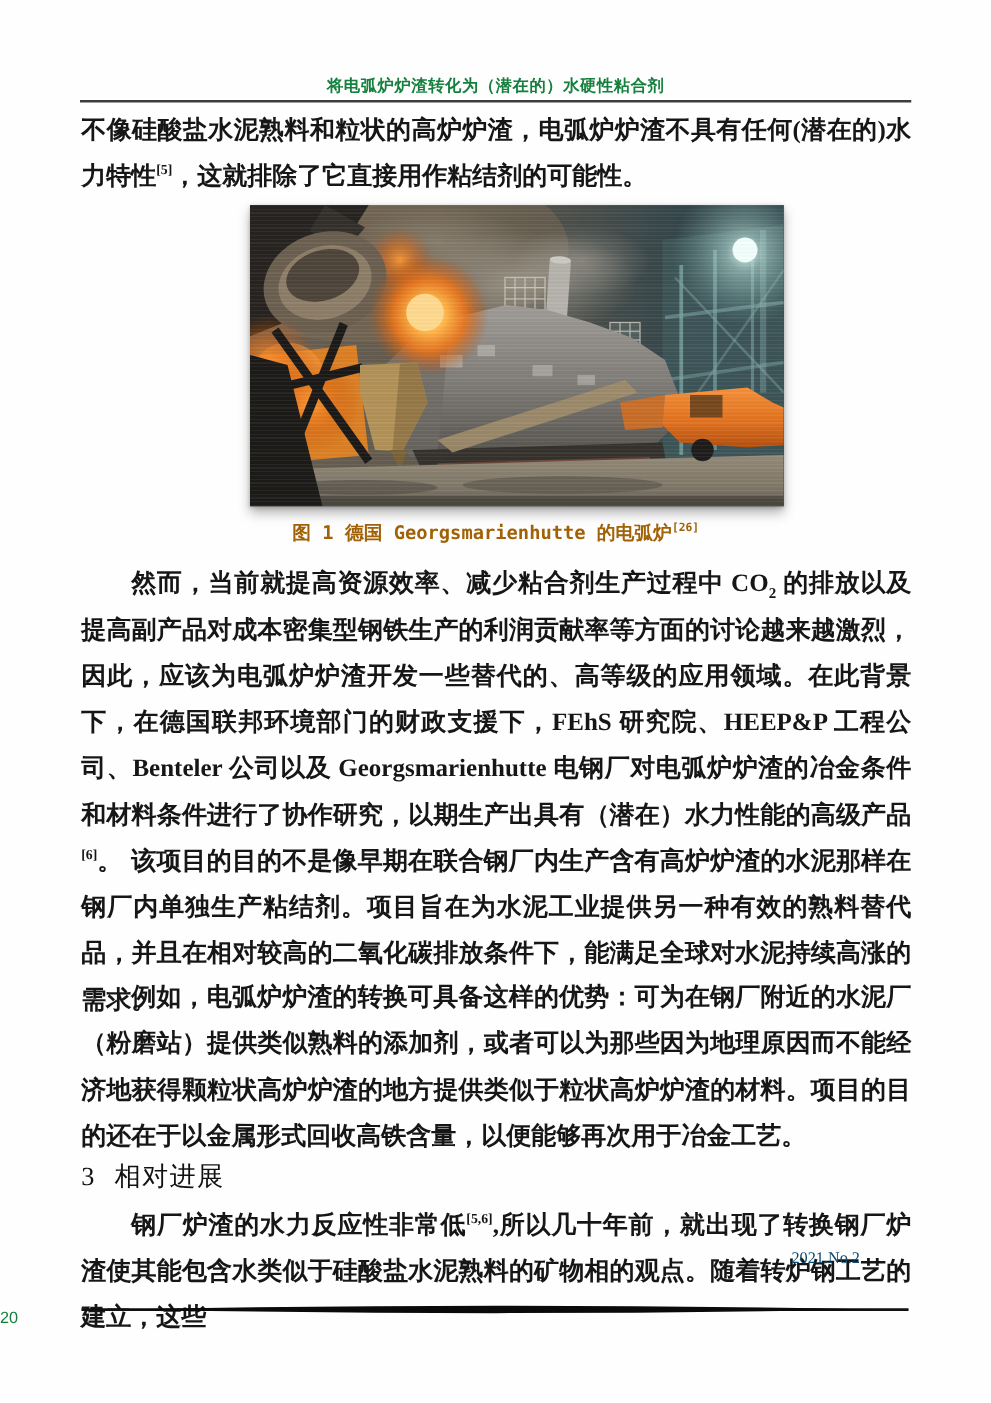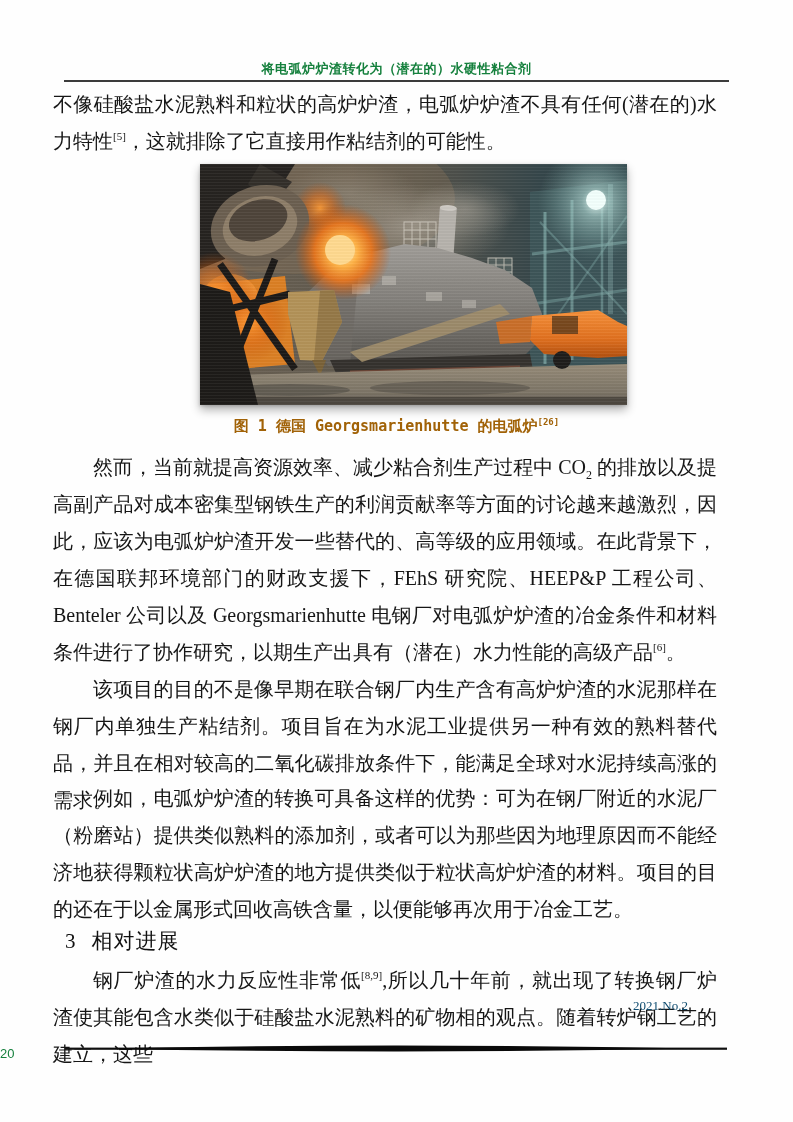--- a/index.html
+++ b/index.html
@@ -15,23 +15,24 @@
     position:absolute;top:60px;left:0;right:0;
     text-align:center;
     font-size:13px;font-weight:bold;color:#15803d;
     letter-spacing:0.5px;
   }
   .header-rule{
     position:absolute;top:80px;left:64px;width:665px;height:0;
     border-top:2px solid #3c3c3c;
   }
   .para{
-    position:absolute;left:53px;width:664px;
+    position:absolute;left:65px;width:664px;
     font-size:20px;line-height:37px;
     text-align:justify;
+    font-weight:bold;
   }
   .para.indent{text-indent:2em;}
   .para sup{font-size:11px;line-height:0;vertical-align:super;}
   .para sub{font-size:12px;line-height:0;vertical-align:sub;}
   .p1{top:86px;}
   .p2{top:449px;}
   .p3{top:671px;}
   .p4{top:780px;}
   .p5{top:962px;}
   .figure-photo{
@@ -236,21 +237,21 @@
   </div>
 
   <div class="para indent p2">然而，当前就提高资源效率、减少粘合剂生产过程中 CO<sub>2</sub> 的排放以及提高副产品对成本密集型钢铁生产的利润贡献率等方面的讨论越来越激烈，因此，应该为电弧炉炉渣开发一些替代的、高等级的应用领域。在此背景下，在德国联邦环境部门的财政支援下，FEhS 研究院、HEEP&amp;P 工程公司、Benteler 公司以及 Georgsmarienhutte 电钢厂对电弧炉炉渣的冶金条件和材料条件进行了协作研究，以期生产出具有（潜在）水力性能的高级产品<sup>[6]</sup>。</div>
   <div class="para indent p4">例如，电弧炉炉渣的转换可具备这样的优势：可为在钢厂附近的水泥厂（粉磨站）提供类似熟料的添加剂，或者可以为那些因为地理原因而不能经济地获得颗粒状高炉炉渣的地方提供类似于粒状高炉炉渣的材料。项目的目的还在于以金属形式回收高铁含量，以便能够再次用于冶金工艺。</div>
   <div class="para indent p3">该项目的目的不是像早期在联合钢厂内生产含有高炉炉渣的水泥那样在钢厂内单独生产粘结剂。项目旨在为水泥工业提供另一种有效的熟料替代品，并且在相对较高的二氧化碳排放条件下，能满足全球对水泥持续高涨的需求。</div>
 
   <div class="section-heading">
     <span class="num">3</span><span class="txt">相对进展</span>
   </div>
 
-  <div class="para indent p5">钢厂炉渣的水力反应性非常低<sup>[8,9]</sup>,所以几十年前，就出现了转换钢厂炉渣使其能包含水类似于硅酸盐水泥熟料的矿物相的观点。随着转炉钢工艺的建立，这些</div>
+  <div class="para indent p5">钢厂炉渣的水力反应性非常低<sup>[5,6]</sup>,所以几十年前，就出现了转换钢厂炉渣使其能包含水类似于硅酸盐水泥熟料的矿物相的观点。随着转炉钢工艺的建立，这些</div>
 
   <div class="footer-rule">
     <svg width="662" height="8" viewBox="0 0 662 8">
       <rect x="0" y="2.6" width="662" height="2.2" fill="#111111"></rect>
       <path d="M30,3.5 Q331,-2.5 632,3.5 Q331,9.5 30,3.5 Z" fill="#0a0a0a"></path>
     </svg>
   </div>
   <div class="footer-page">20</div>
   <div class="footer-issue">2021.No.2</div>
 

